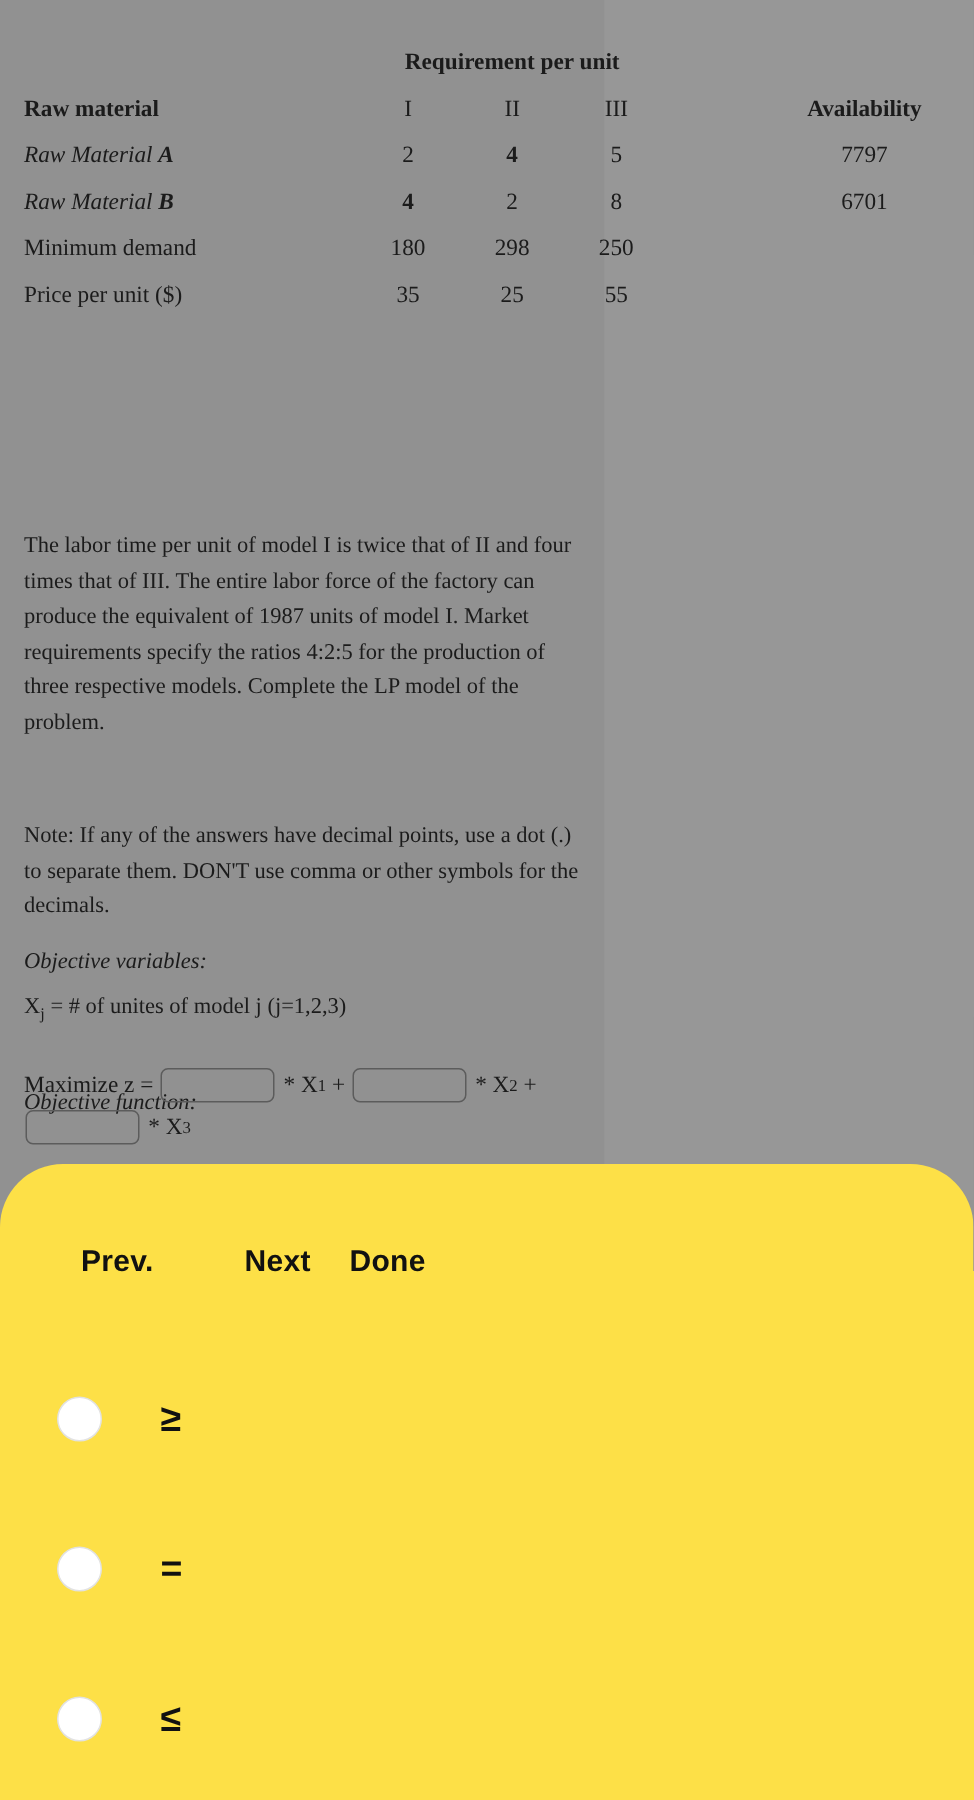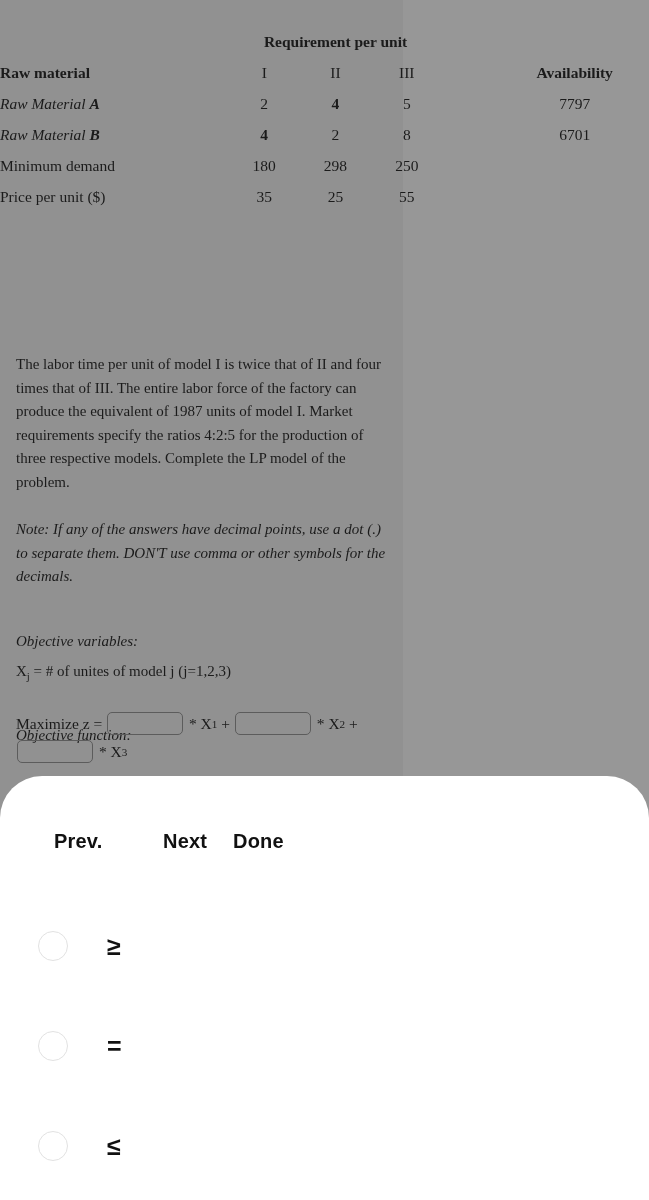--- a/index.html
+++ b/index.html
@@ -44,20 +44,21 @@
   .tbl {
     position: absolute;
     left: 0; top: 26px;
     width: 649px;
     border-collapse: collapse;
     font-size: 15.5px;
   }
   .tbl td { padding: 0; }
   .tbl .c-label {
     width: 255px;
+    padding-left: 16px;
     text-align: left;
     height: 31px;
     vertical-align: middle;
   }
   .tbl .c-num {
     width: 78px;
     text-align: center;
     height: 31px;
     vertical-align: middle;
   }
@@ -81,21 +82,21 @@
 
   .para {
     position: absolute;
     left: 16px;
     width: 372px;
     font-size: 15px;
     line-height: 23.5px;
     margin-top: 44px;
   }
   #para-main { top: 309px; }
-  #para-note { top: 474px; font-style: italic; }
+  #para-note { top: 502px; }
   #lbl-decision { top: 586px; font-style: italic; }
   #lbl-decvar  { top: 616px; }
   #lbl-objective { top: 680px; font-style: italic; }
 
   .eqline {
     position: absolute;
     left: 16px;
     font-size: 15.5px;
     width: 400px;
     white-space: nowrap;
@@ -120,21 +121,21 @@
   .mulx { margin-left: 1px; }
   sub { font-size: 0.72em; }
 
   
   .sheet {
     position: absolute;
     left: 0;
     top: 776px;
     width: 649px;
     height: 424px;
-    background: #ffffff;
+    background: #fde047;
     border-top-left-radius: 42px;
     border-top-right-radius: 42px;
     font-family: "Liberation Sans", sans-serif;
   }
   .navbar {
     position: absolute;
     left: 0;
     top: 54px;
     width: 649px;
     height: 34px;

